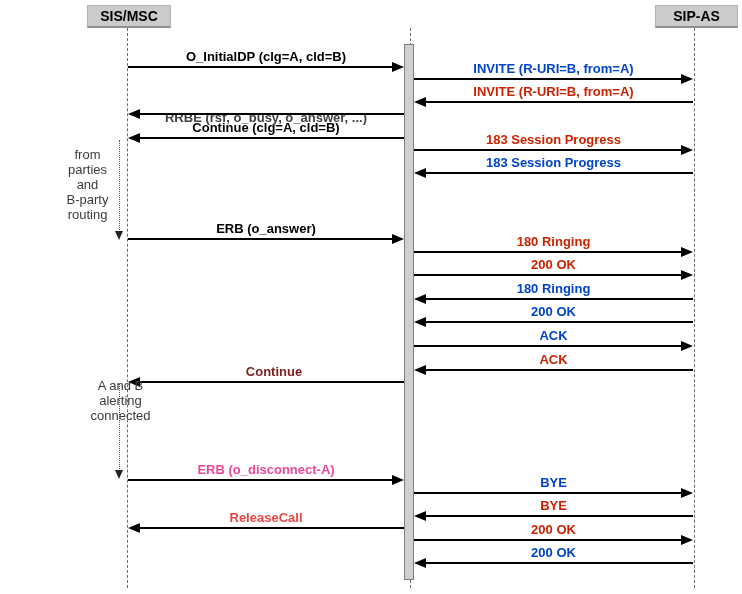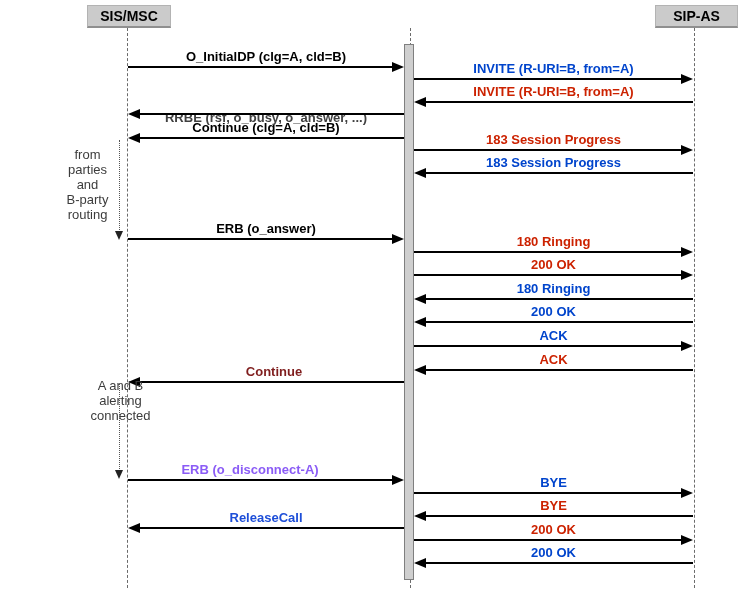--- a/index.html
+++ b/index.html
@@ -90,30 +90,30 @@
       <div class="head head-left" style="top: 317px; left: 414px;"></div>
       <div class="msg-label" style="left: 414px; width: 279px; top: 328px; color: rgb(0, 68, 204);">ACK</div>
       <div class="msg-line" style="top: 345px; left: 414px; width: 268px;"></div>
       <div class="head head-right" style="top: 341px; left: 681px;"></div>
       <div class="msg-label" style="left: 414px; width: 279px; top: 352px; color: rgb(204, 34, 0);">ACK</div>
       <div class="msg-line" style="top: 369px; left: 425px; width: 268px;"></div>
       <div class="head head-left" style="top: 365px; left: 414px;"></div>
       <div class="msg-label" style="left: 136px; width: 276px; top: 364px; color: #7f1d1d;">Continue</div>
       <div class="msg-line" style="top: 381px; left: 139px; width: 265px;"></div>
       <div class="head head-left" style="top: 377px; left: 128px;"></div>
-      <div class="msg-label" style="left: 112px; width: 276px; top: 462px; color: #8b5cf6;">ERB (o_disconnect-A)</div>
+      <div class="msg-label" style="left: 128px; width: 276px; top: 462px; color: #ec4899;">ERB (o_disconnect-A)</div>
       <div class="msg-line" style="top: 479px; left: 128px; width: 265px;"></div>
       <div class="head head-right" style="top: 475px; left: 392px;"></div>
       <div class="msg-label" style="left: 414px; width: 279px; top: 475px; color: rgb(0, 68, 204);">BYE</div>
       <div class="msg-line" style="top: 492px; left: 414px; width: 268px;"></div>
       <div class="head head-right" style="top: 488px; left: 681px;"></div>
       <div class="msg-label" style="left: 414px; width: 279px; top: 498px; color: rgb(204, 34, 0);">BYE</div>
       <div class="msg-line" style="top: 515px; left: 425px; width: 268px;"></div>
       <div class="head head-left" style="top: 511px; left: 414px;"></div>
-      <div class="msg-label" style="left: 128px; width: 276px; top: 510px; color: #1d4ed8;">ReleaseCall</div>
+      <div class="msg-label" style="left: 128px; width: 276px; top: 510px; color: #ef4444;">ReleaseCall</div>
       <div class="msg-line" style="top: 527px; left: 139px; width: 265px;"></div>
       <div class="head head-left" style="top: 523px; left: 128px;"></div>
       <div class="msg-label" style="left: 414px; width: 279px; top: 522px; color: rgb(204, 34, 0);">200 OK</div>
       <div class="msg-line" style="top: 539px; left: 414px; width: 268px;"></div>
       <div class="head head-right" style="top: 535px; left: 681px;"></div>
       <div class="msg-label" style="left: 414px; width: 279px; top: 545px; color: rgb(0, 68, 204);">200 OK</div>
       <div class="msg-line" style="top: 562px; left: 425px; width: 268px;"></div>
       <div class="head head-left" style="top: 558px; left: 414px;"></div>
     </div>
 

